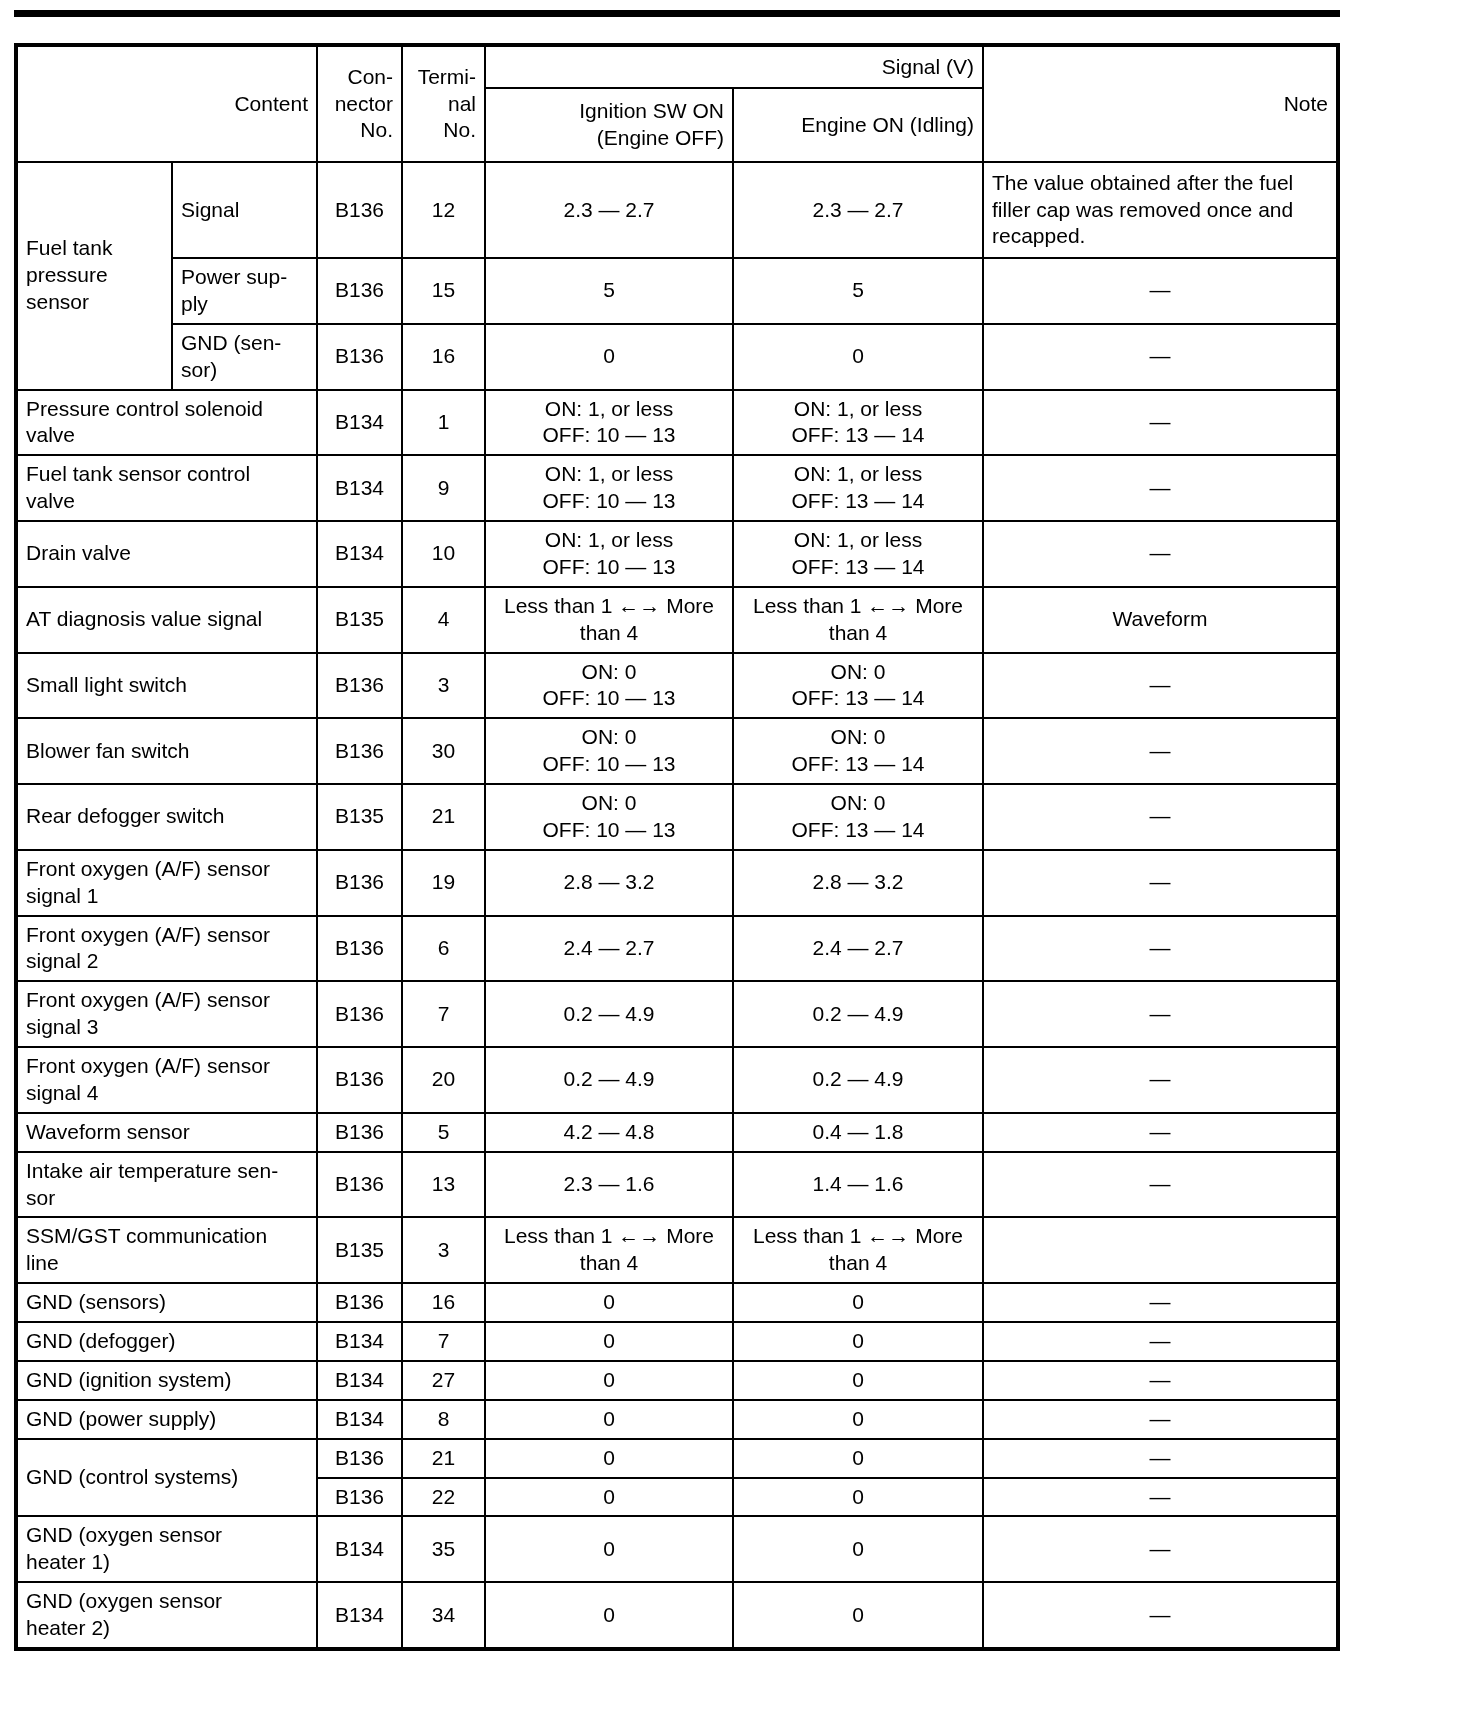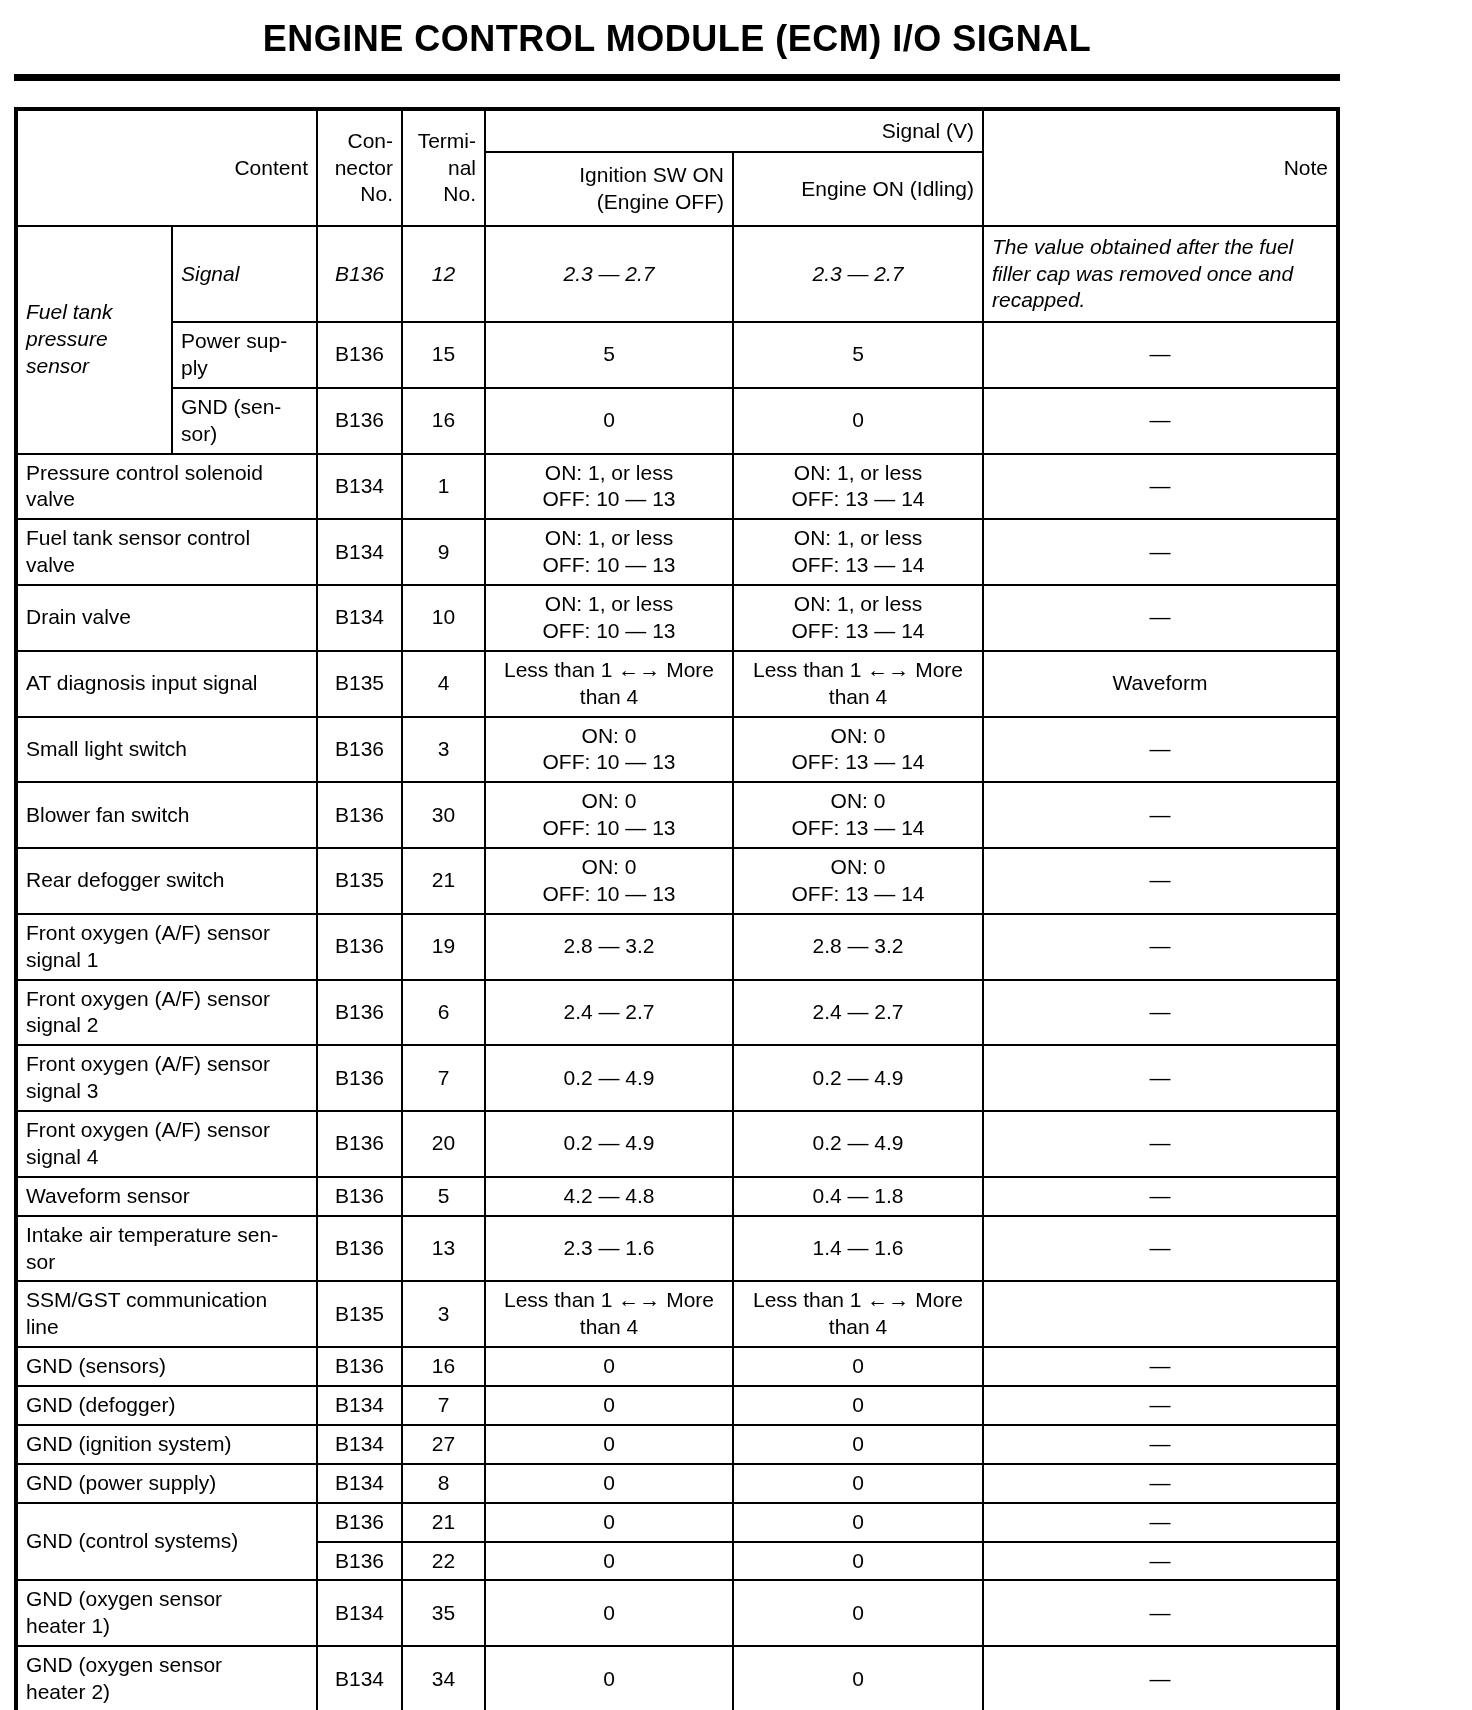--- a/index.html
+++ b/index.html
@@ -47,29 +47,28 @@
     white-space: pre-line;
     font-weight: normal;
     overflow: hidden;
   }
   th { text-align: right; }
   td.c { text-align: center; }
   td.l { text-align: left; padding-left: 11px; }
   .h1 { height: 30px; }
   .h2 { height: 62px; }
   .row-tall td { height: 52px; }
-  .row-xtall td { height: 84px; font-style: italic; }
+  .row-xtall td { height: 84px; }
   .row-short td { height: 24px; }
 </style>
 </head>
 <body>
 
 <div class="page">
   <div class="content">
-    <div class="page-title">ENGINE CONTROL MODULE (ECM) I/O SIGNAL</div>
     <div class="title-divider"></div>
 
     <table class="signal-table">
       <colgroup>
         <col style="width:156px">
           <col style="width:145px">
           <col style="width:85px">
           <col style="width:83px">
           <col style="width:248px">
           <col style="width:250px">
@@ -151,21 +150,21 @@
           <td class="l" colspan="2">Drain valve</td>
           <td class="c">B134</td>
           <td class="c">10</td>
           <td class="c">ON: 1, or less
 OFF: 10 — 13</td>
           <td class="c">ON: 1, or less
 OFF: 13 — 14</td>
           <td class="c">—</td>
         </tr>
         <tr class="row-tall">
-          <td class="l" colspan="2">AT diagnosis input signal</td>
+          <td class="l" colspan="2">AT diagnosis value signal</td>
           <td class="c">B135</td>
           <td class="c">4</td>
           <td class="c">Less than 1 ←→ More
 than 4</td>
           <td class="c">Less than 1 ←→ More
 than 4</td>
           <td class="c">Waveform</td>
         </tr>
         <tr class="row-tall">
           <td class="l" colspan="2">Small light switch</td>

